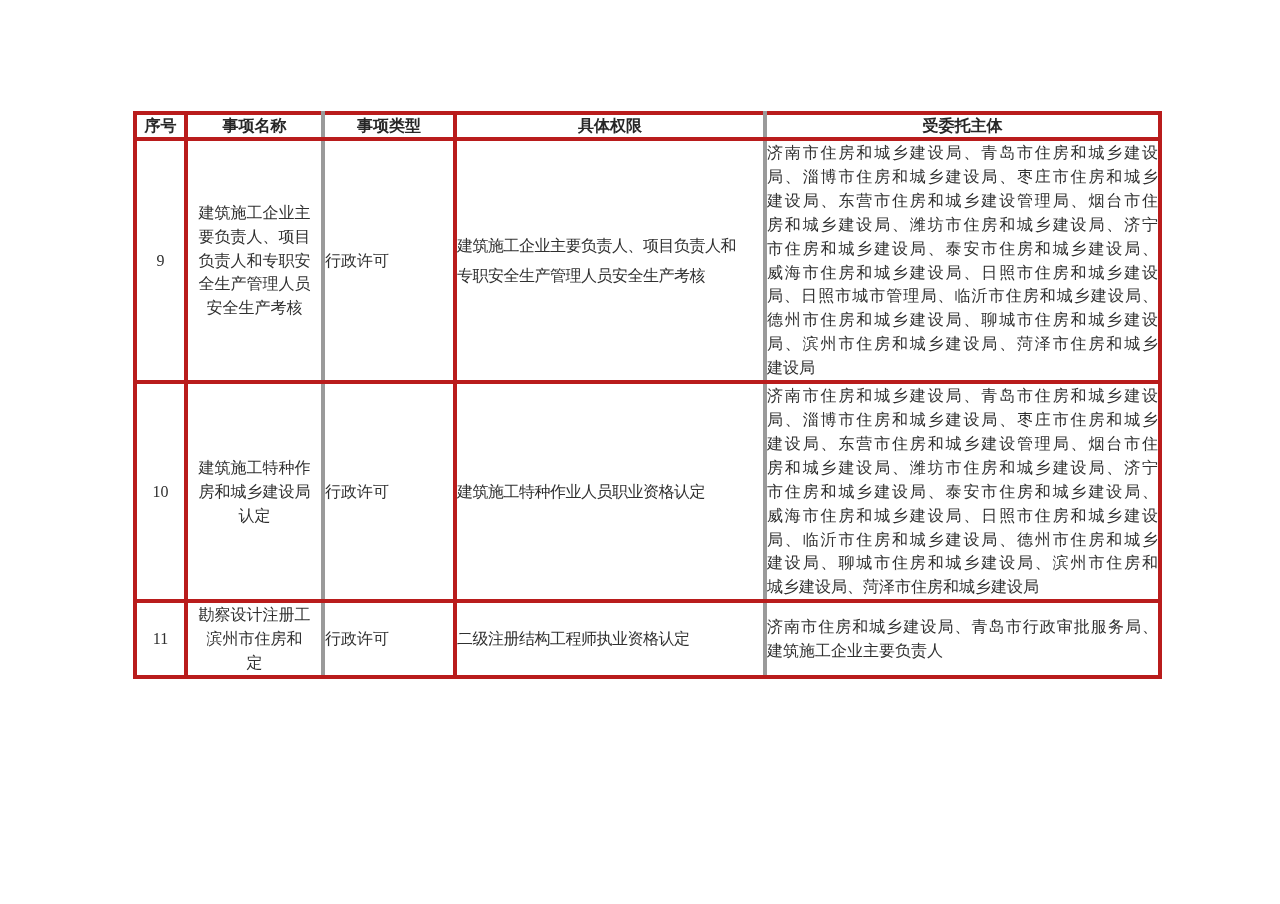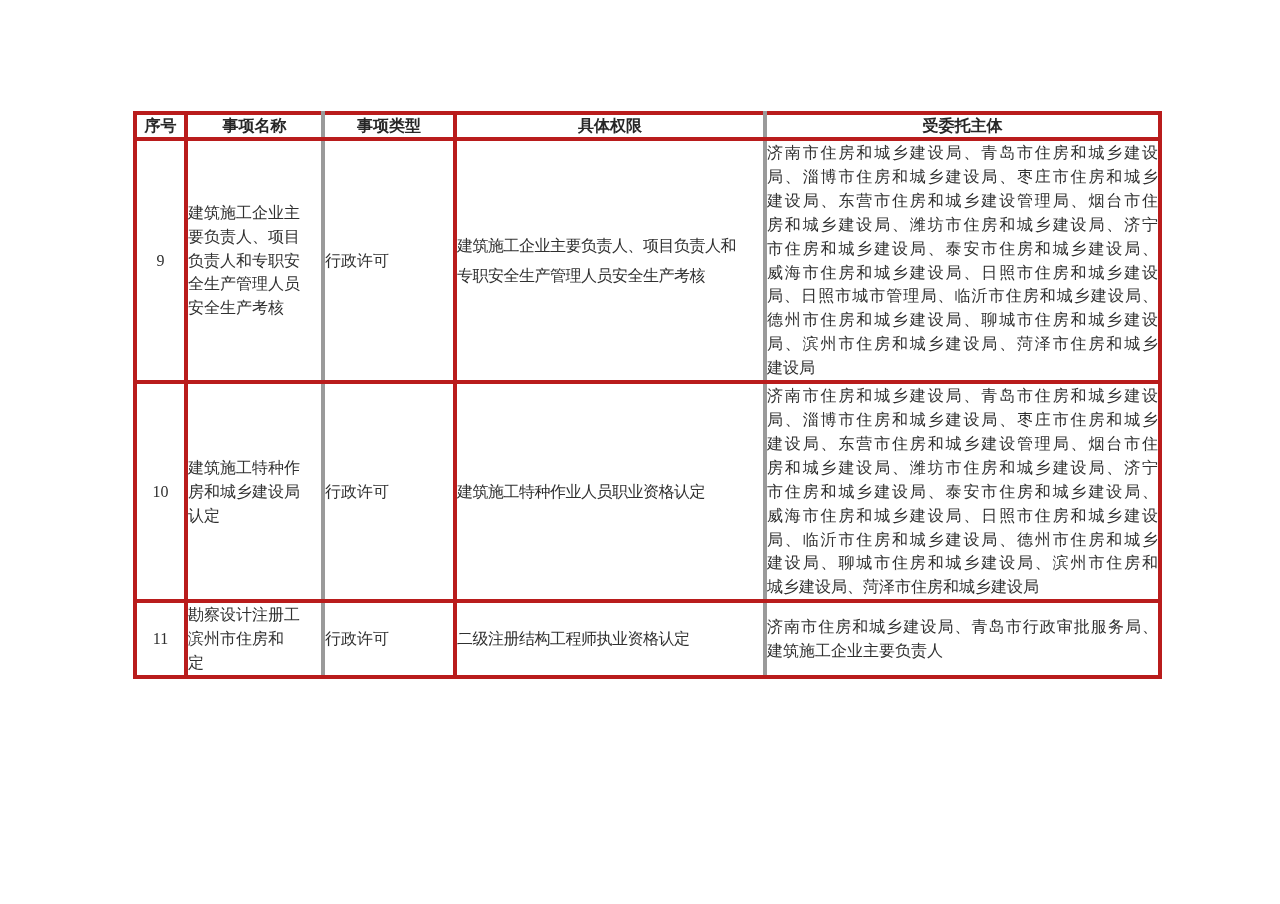--- a/index.html
+++ b/index.html
@@ -46,21 +46,21 @@
   }
   .row-9  { height: 239px; }
   .row-10 { height: 215px; }
   .row-11 { height: 71px;  }
 
   .cell-seq {
     text-align: center;
     line-height: 23.9px;
   }
   .cell-name {
-    text-align: left;
+    text-align: center;
     white-space: pre-line;
     line-height: 23.9px;
   }
   .cell-type {
     text-align: left;
     line-height: 23.9px;
   }
   .cell-auth {
     text-align: left;
     white-space: pre-line;

